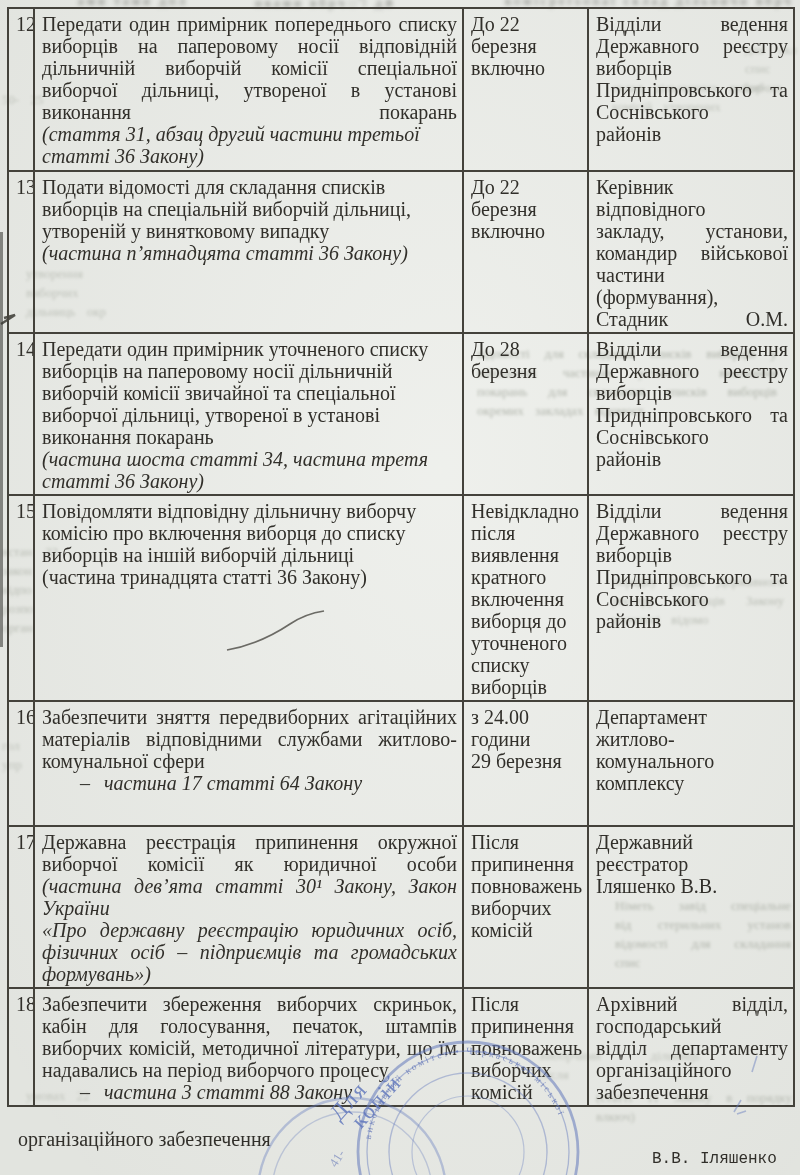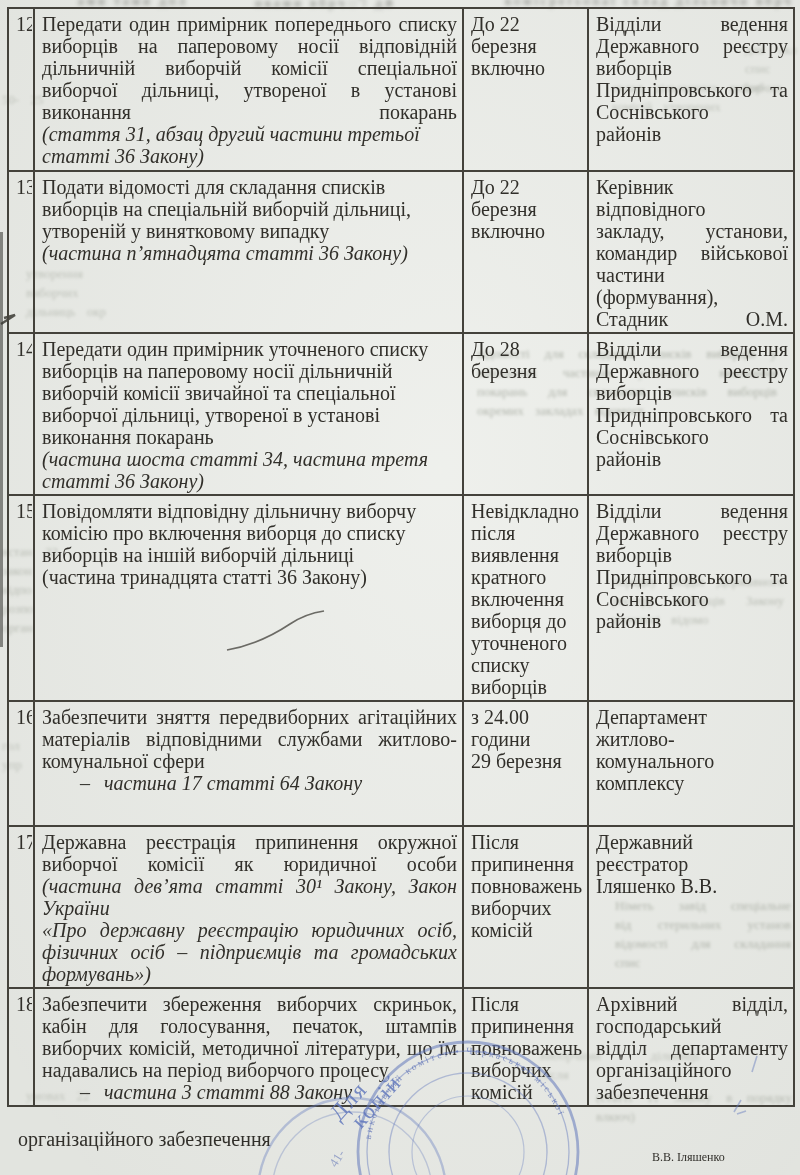--- a/index.html
+++ b/index.html
@@ -13,33 +13,33 @@
   table.doc {
     position:absolute; left:7px; top:7px; width:786px;
     border-collapse:collapse; table-layout:fixed;
   }
   table.doc td {
     border:2px solid #44423b; vertical-align:top;
     padding:4px 5px 2px 7px;
     font-size:20px; line-height:22px;
     overflow:hidden;
   }
-  td.num  { width:26px; padding:3px 1px 0 3px;border-radius:10px; }
+  td.num  { width:26px; padding:3px 1px 0 3px; }
   td.task { width:429px; }
   td.when { width:125px; white-space:pre-line;margin-top:28px; }
   td.resp { width:206px; white-space:pre-line;margin-left:20px; }
   .jt { text-align:justify; }
   .stretch-last { text-align:justify; text-align-last:justify; }
   td.resp.stretch { text-align:justify; text-align-last:justify; }
   .it { font-style:italic; }
   p { margin:0; }
   p.cite-dash { padding-left:38px; }
   p.cite-dash .dash { margin-right:14px; }
   .sig-title { position:absolute; left:18px; top:1124px; font-size:20px; line-height:31px; }
-  .sig-name  { position:absolute; left:652px; top:1150px; font-size:12px; }
+  .sig-name  { position:absolute; left:652px; top:1150px; font-size:16px;font-family:Liberation Mono, monospace; }
   
   .bleed {
     position:absolute; color:#6b7263; font-size:13px; line-height:19px;
     filter:blur(1.8px); word-spacing:8px; text-align:justify; pointer-events:none;
   }
   .smudge {
     position:absolute; color:rgba(58,60,54,0.65); font-size:13px;
     filter:blur(2.2px); letter-spacing:3px; pointer-events:none; white-space:nowrap;
   }
   .edge-line {

